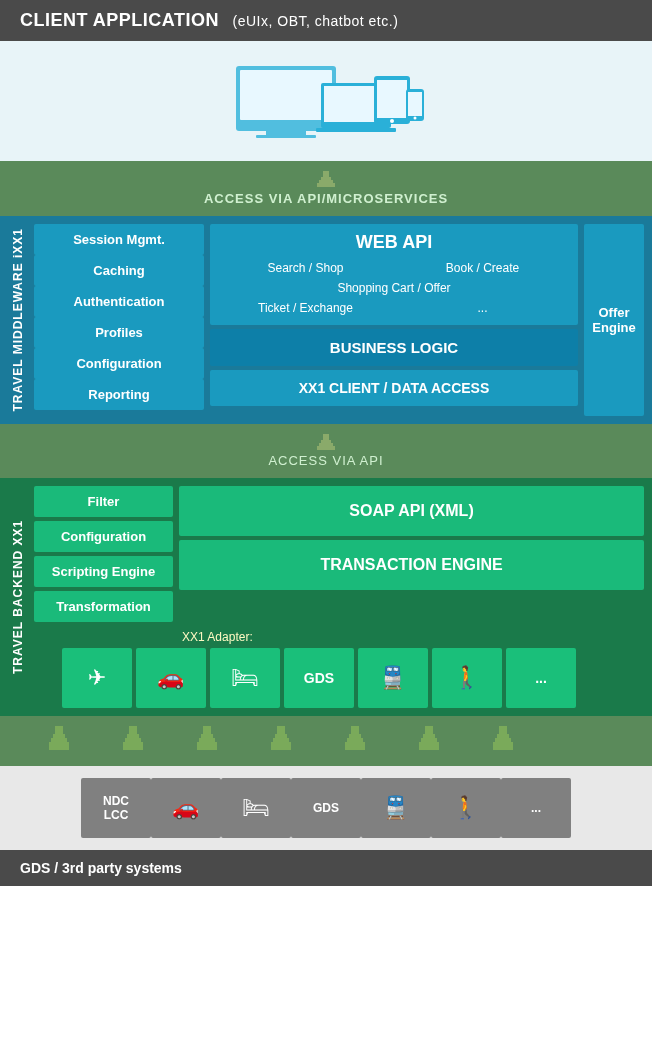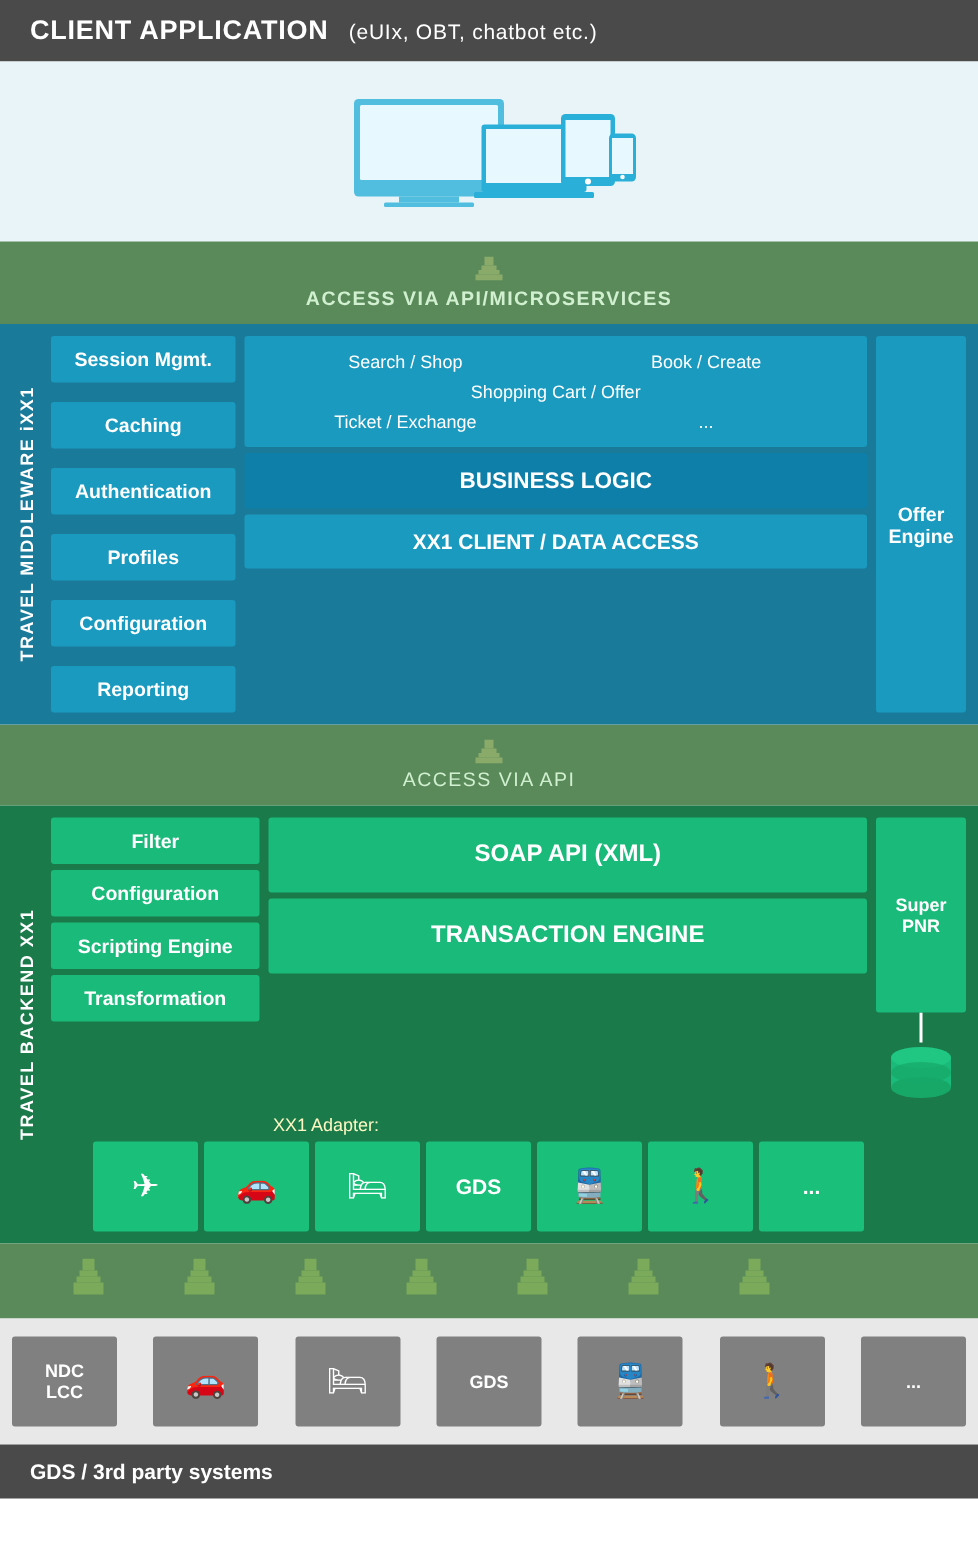--- a/index.html
+++ b/index.html
@@ -73,22 +73,22 @@
     .middleware-inner {
       flex: 1;
       display: flex;
       gap: 6px;
     }
 
     
     .left-col {
       display: flex;
       flex-direction: column;
-      gap: 13px;
-      width: 123px;
+      gap: 0;
+      width: 170px;
     }
     .left-box {
       background: #1a9abf;
       color: #fff;
       text-align: center;
       padding: 8px 6px;
       font-size: 13px;
       font-weight: bold;
       border-radius: 2px;
     }
@@ -256,21 +256,21 @@
     .adapter-icon.text-icon {
       font-size: 14px;
       font-weight: bold;
     }
 
     
     .bottom-icons-section {
       background: #e8e8e8;
       padding: 12px 8px;
       display: flex;
-      justify-content: space-between;
+      justify-content: center;
       align-items: center;
     }
     .bottom-icon {
       background: #808080;
       width: 70px;
       height: 60px;
       border-radius: 2px;
       display: flex;
       align-items: center;
       justify-content: center;
@@ -353,20 +353,21 @@
       <div class="left-box">Caching</div>
       <div class="left-box">Authentication</div>
       <div class="left-box">Profiles</div>
       <div class="left-box">Configuration</div>
       <div class="left-box">Reporting</div>
     </div>
 
     <div class="right-col">
 
       <div class="web-api-box">
+        <div class="web-api-title">WEB API</div>
         <div class="web-api-links">
           <span>Search / Shop</span>
           <span>Book / Create</span>
           <span style="grid-column: 1 / -1; text-align: center;">Shopping  Cart / Offer</span>
           <span>Ticket / Exchange</span>
           <span>...</span>
         </div>
       </div>
 
       <div class="business-logic-box">BUSINESS LOGIC</div>
@@ -403,32 +404,20 @@
         <div class="backend-left-box">Configuration</div>
         <div class="backend-left-box">Scripting Engine</div>
         <div class="backend-left-box">Transformation</div>
       </div>
 
       <div class="backend-right-col">
         <div class="soap-api-box">SOAP API (XML)</div>
         <div class="transaction-engine-box">TRANSACTION ENGINE</div>
       </div>
 
-      <div style="display:flex; flex-direction:column; align-items:center; width:60px;">
-        <div class="super-pnr-box" style="width:60px; height:100%; min-height:130px; flex:1;">Super PNR</div>
-        <div style="width:2px; height:20px; background:#fff;"></div>
-
-        <svg width="50" height="40" viewBox="0 0 50 40">
-          <ellipse cx="25" cy="10" rx="20" ry="7" fill="#1aba7a"></ellipse>
-          <rect x="5" y="10" width="40" height="20" fill="#1aba7a"></rect>
-          <ellipse cx="25" cy="30" rx="20" ry="7" fill="#17a868"></ellipse>
-          <ellipse cx="25" cy="10" rx="20" ry="7" fill="#25d48a" opacity="0.5"></ellipse>
-          <ellipse cx="25" cy="20" rx="20" ry="7" fill="#17a868" opacity="0.7"></ellipse>
-        </svg>
-      </div>
     </div>
 
     <div>
       <div style="color:#fef9c3; font-size:12px; padding: 4px 0 4px 148px;">XX1 Adapter:</div>
       <div class="adapter-icons">
         <div class="adapter-icon">✈</div>
         <div class="adapter-icon">🚗</div>
         <div class="adapter-icon">🛏</div>
         <div class="adapter-icon text-icon">GDS</div>
         <div class="adapter-icon">🚆</div>

